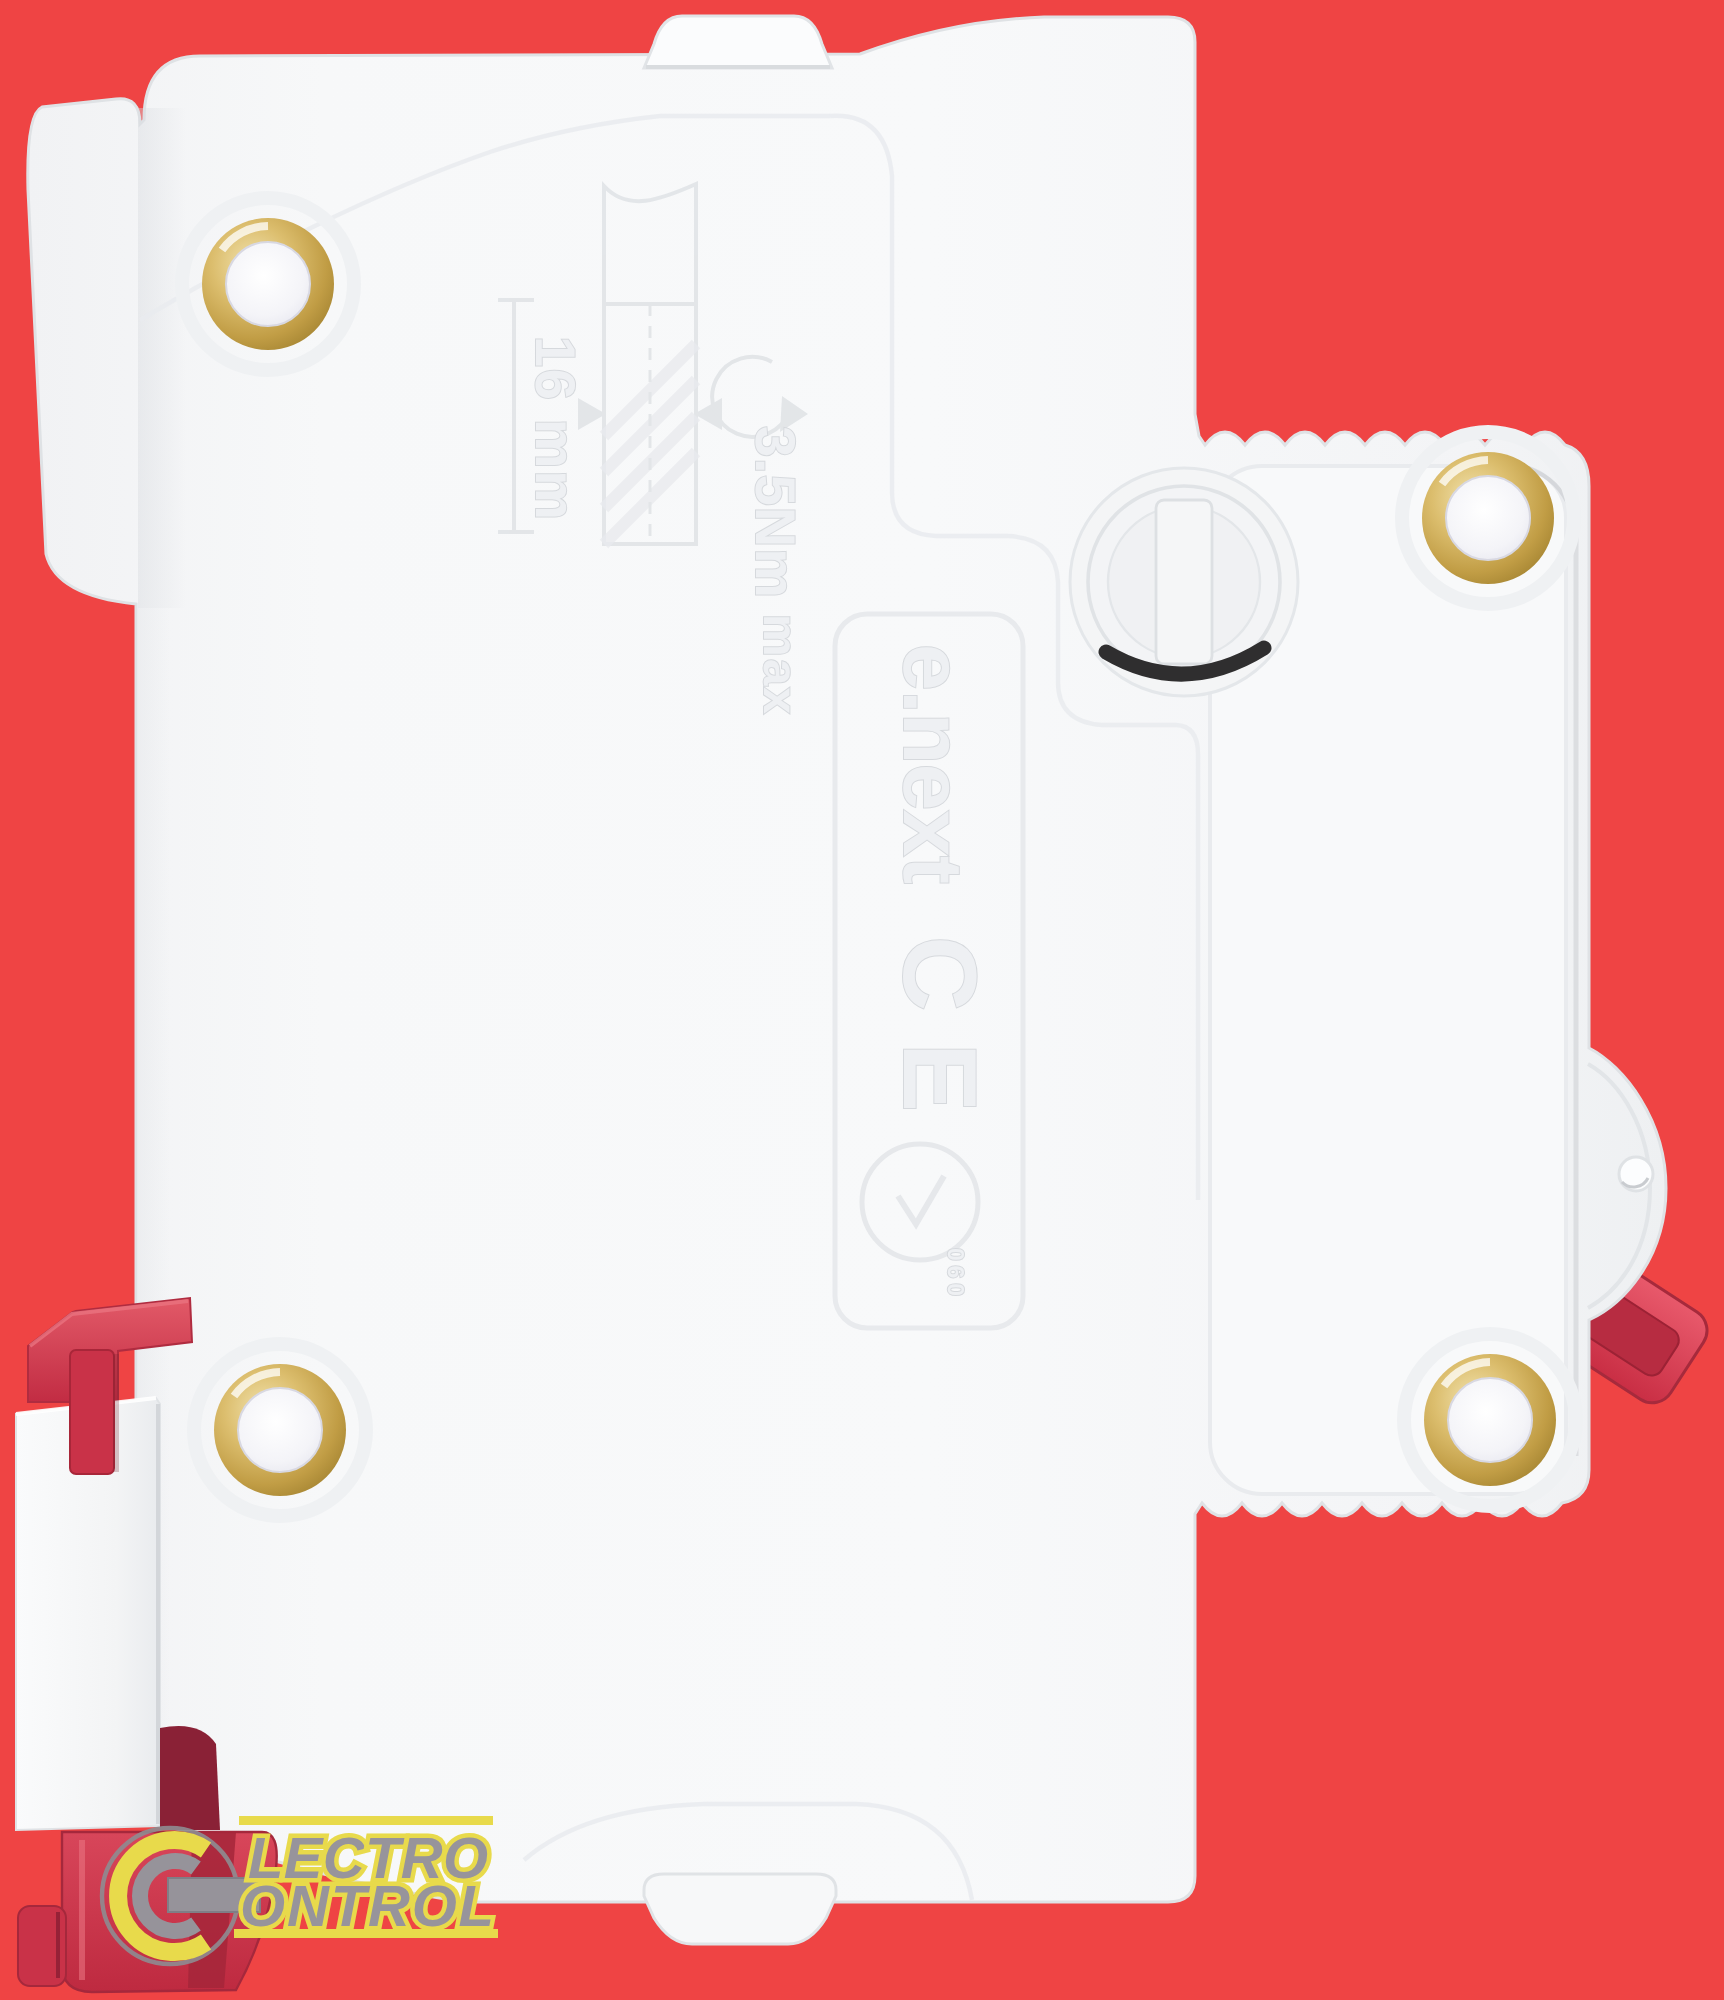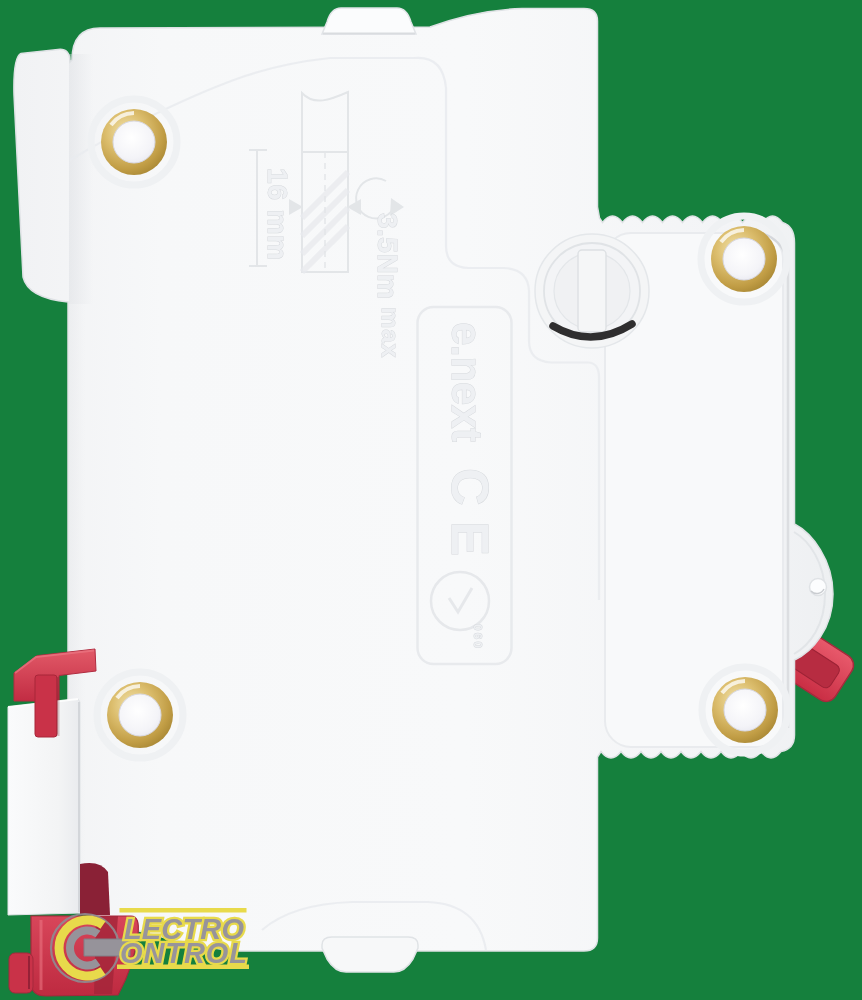--- a/index.html
+++ b/index.html
@@ -1,17 +1,17 @@
 <!DOCTYPE html>
 <html><head>
 <meta charset="utf-8">
 <style>
   html,body { margin:0; padding:0; background:#ffffff; }
   .stage {
-    position:relative; width:862px; height:1000px; background:#15803d;
+    position:relative; width:862px; height:1000px; background:#ef4444;
     overflow:hidden; font-family:"Liberation Sans", sans-serif;
   }
   svg { display:block; }
   .emb {
     font-family:"Liberation Sans", sans-serif;
     font-weight:bold;
     fill:#eef0f3;
     stroke:#d6d9dd;
     stroke-width:1;
     paint-order:stroke;

